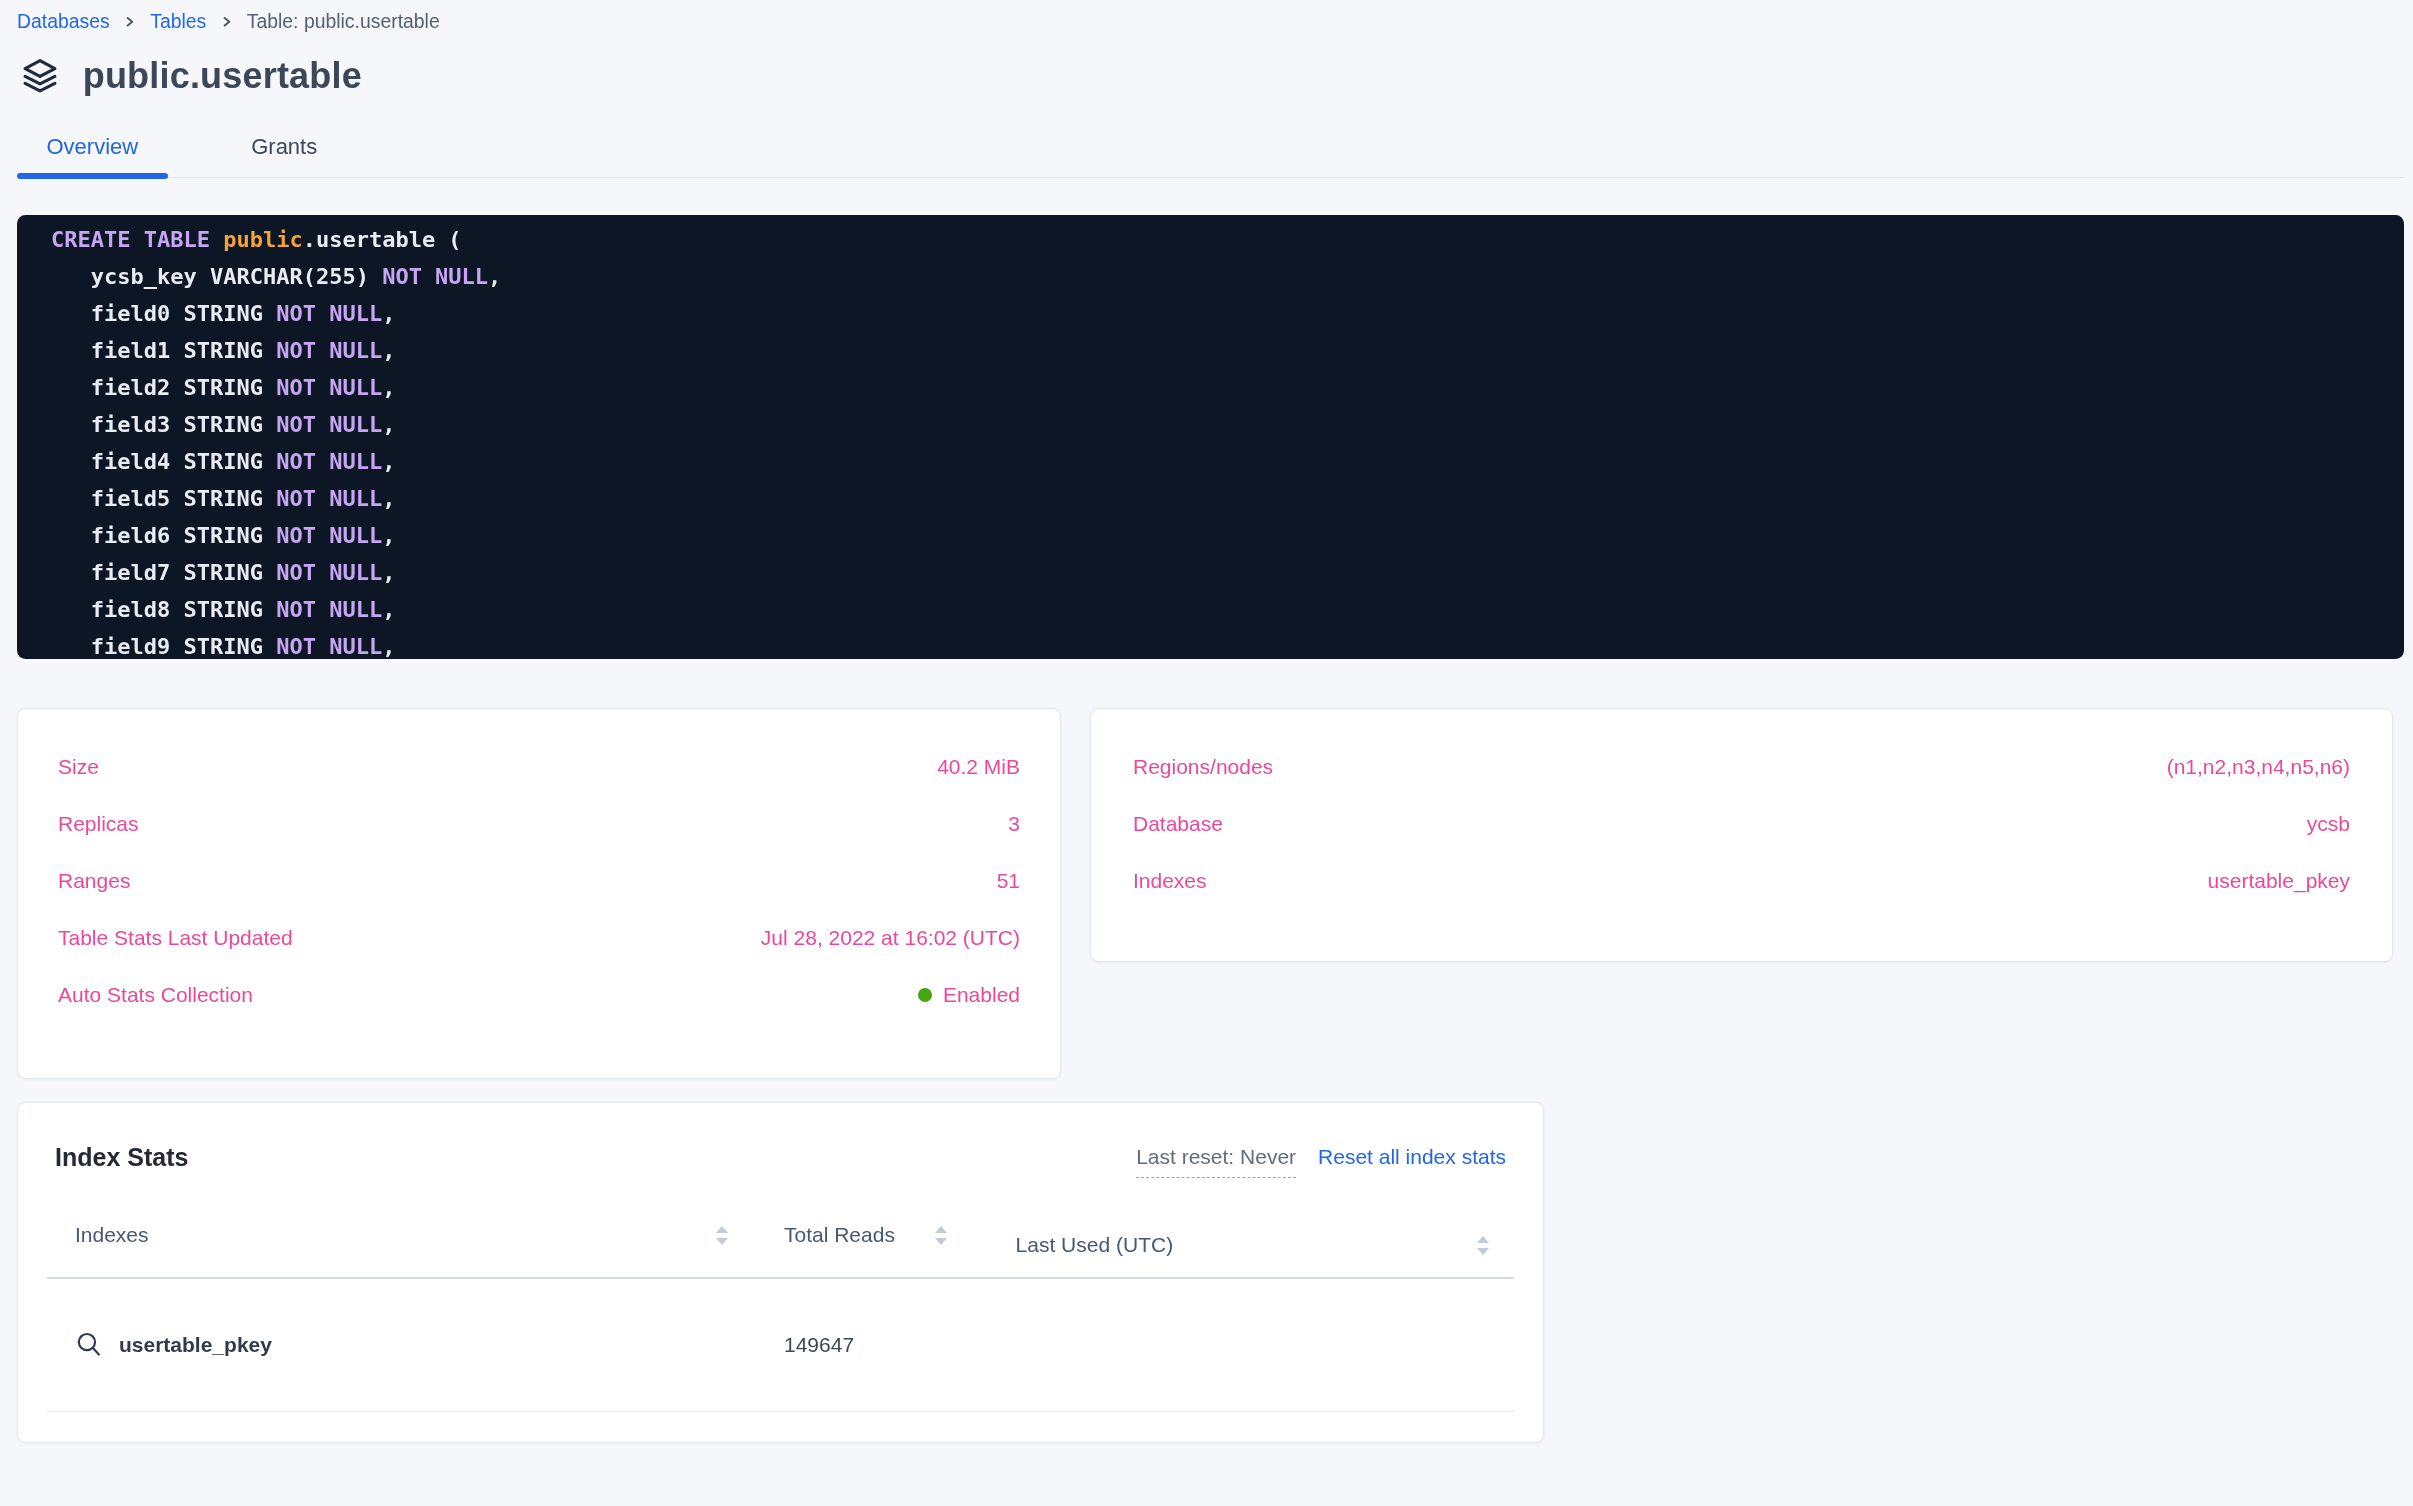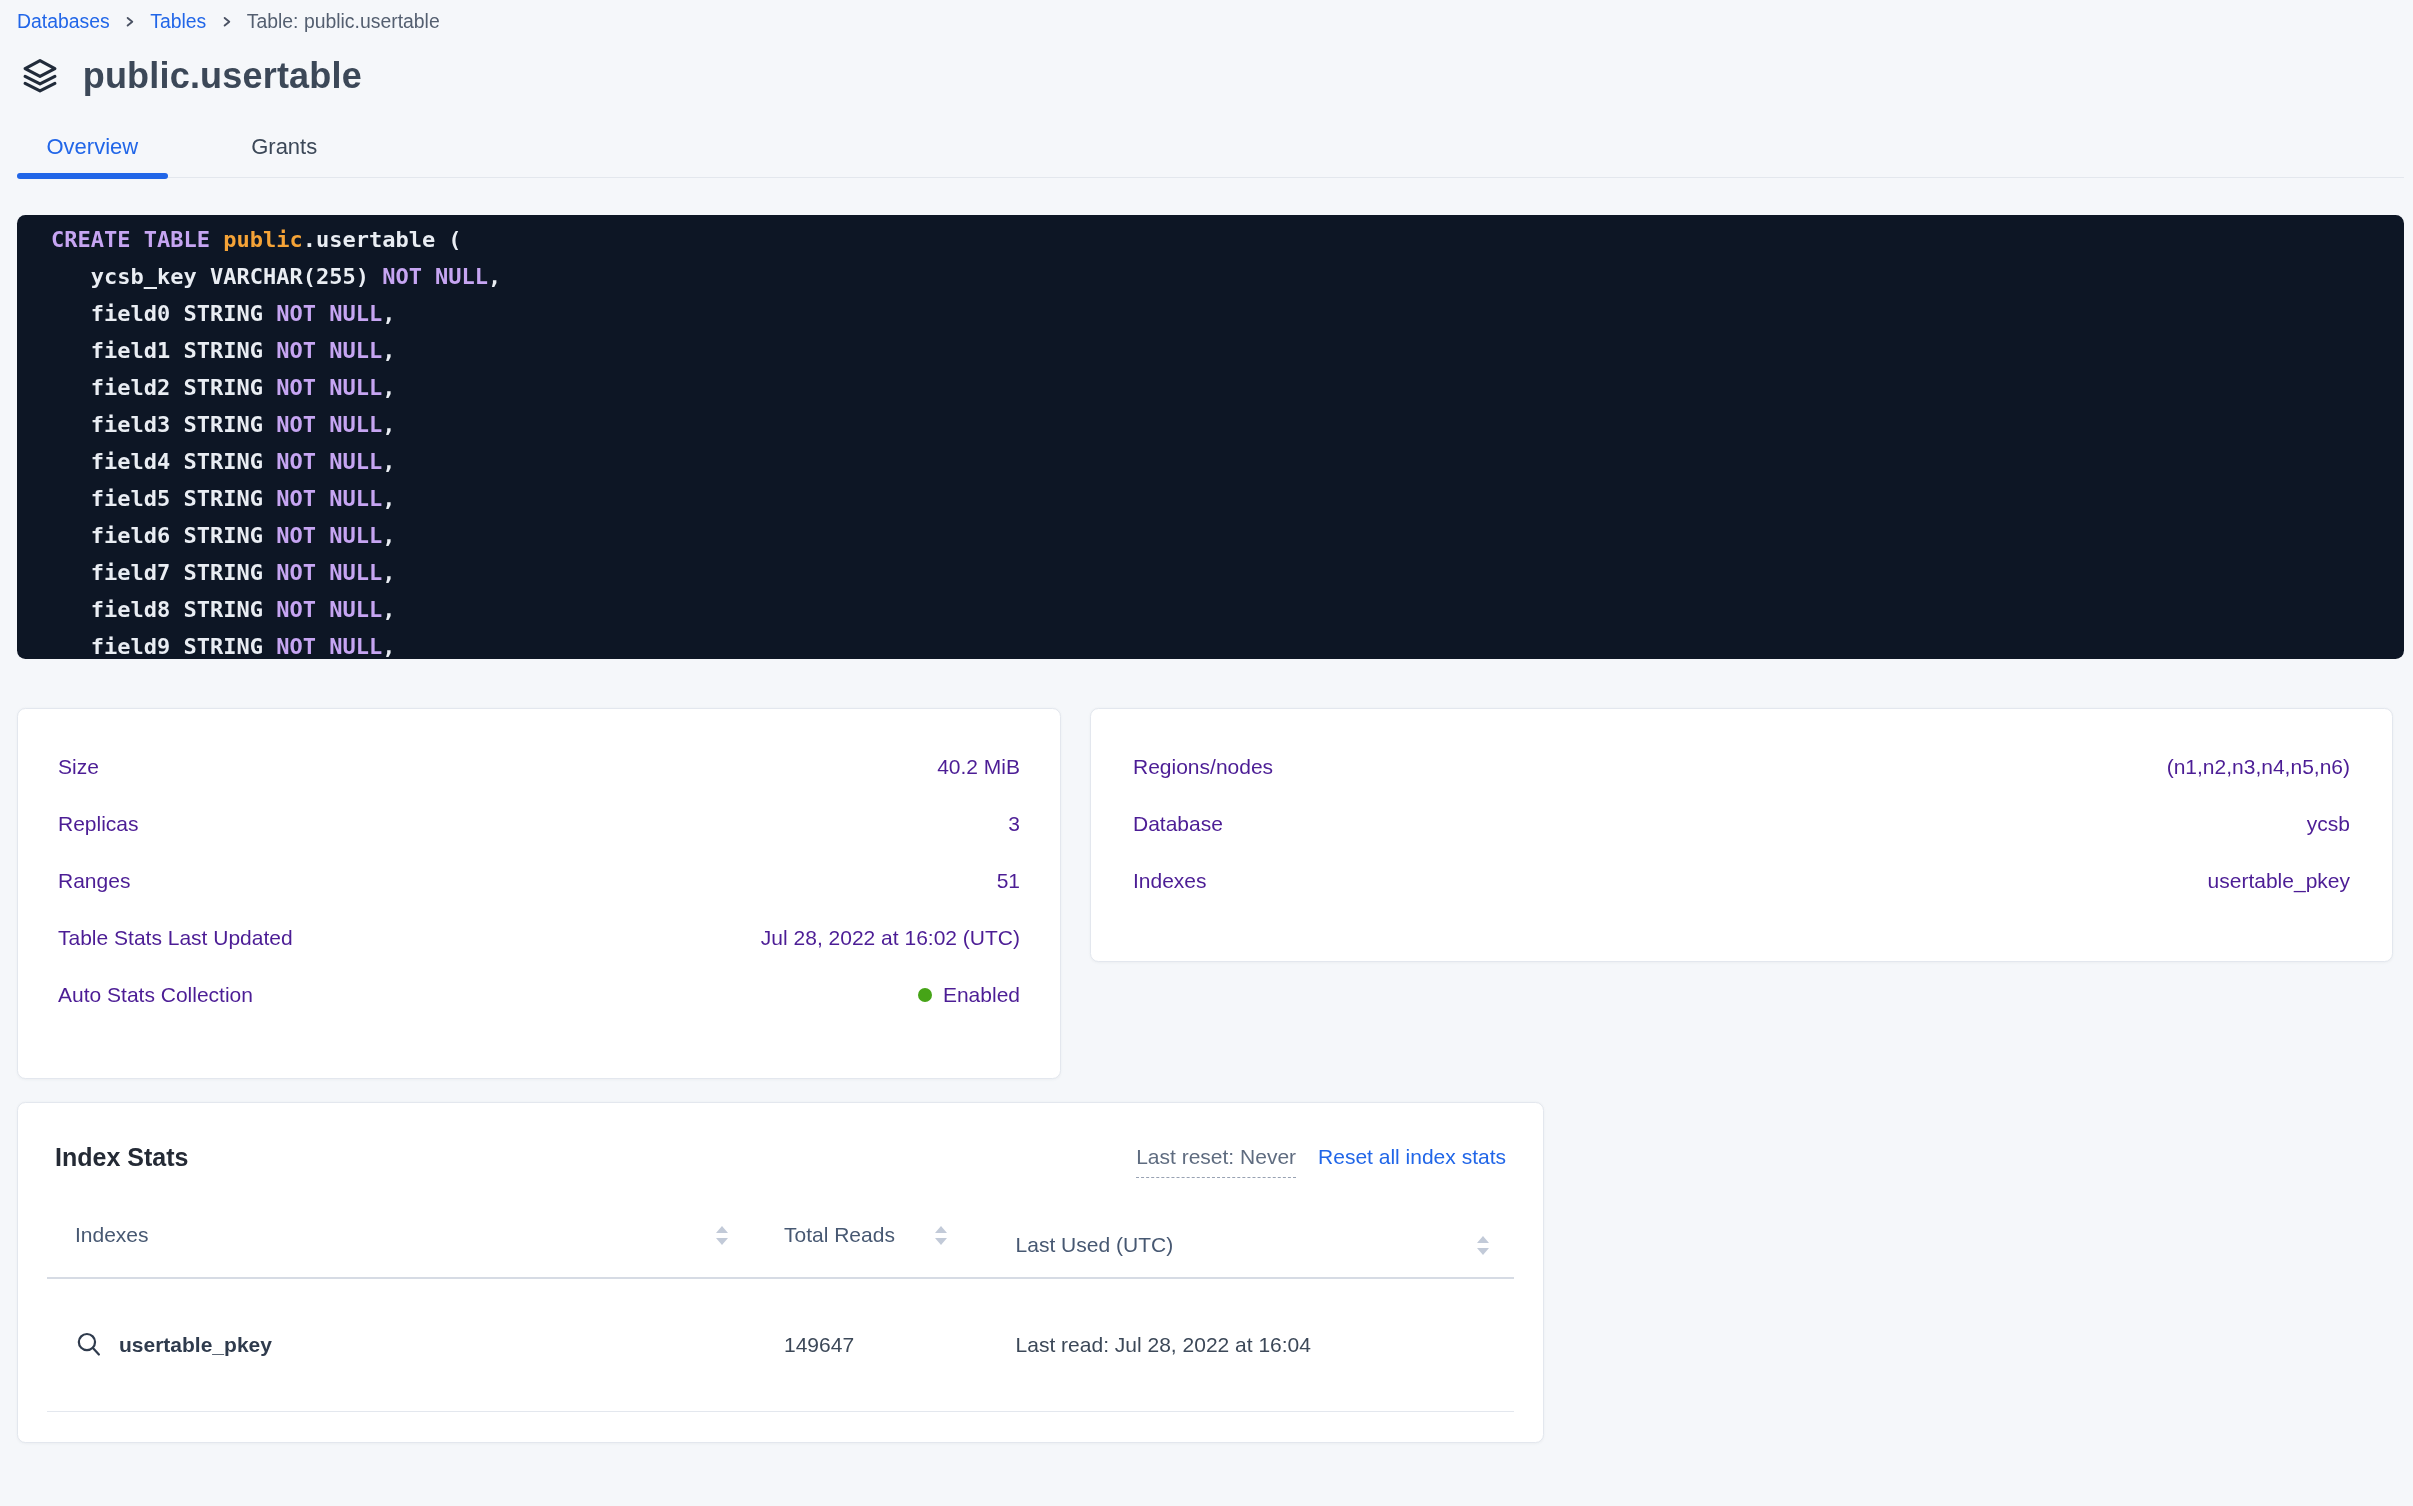--- a/index.html
+++ b/index.html
@@ -44,21 +44,21 @@
   .tok-pl { color:#e9edf3; }
 
   
   .cards-row { display:flex; gap:29px; margin-top:49px; }
   .card {
     background:#fff; border:0.8px solid #e3e7ee; border-radius:8.4px;
     box-shadow:0 0.8px 2.5px rgba(60,72,88,0.05);
   }
   .card.left { width:1044px; padding:30px 40px 54px; }
   .card.right { flex:1; padding:30px 42px 51px; align-self:flex-start; }
-  .stat-row { display:flex; justify-content:space-between; align-items:center; height:57px; font-size:21px; color:#4c1d95; }
+  .stat-row { display:flex; justify-content:space-between; align-items:center; height:57px; font-size:21px; color:#ec4899; }
   .stat-value { display:flex; align-items:center; }
   .status-dot { width:14.3px; height:14.3px; border-radius:50%; background:#46a417; margin-right:11px; display:inline-block; }
 
   
   .index-card {
     margin-top:23.6px; width:1527px; background:#fff; border:0.8px solid #e3e7ee;
     border-radius:8.4px; box-shadow:0 0.8px 2.5px rgba(60,72,88,0.05);
     padding:40px 37px 30px;
   }
   .is-header { display:flex; justify-content:space-between; align-items:flex-start; }
@@ -231,20 +231,19 @@
           <div class="td1">
             <span style="display:flex;">
               <svg width="29" height="29" viewBox="0 0 34 34">
                 <circle cx="14" cy="13" r="9.5" fill="none" stroke="#2f3b4d" stroke-width="2.6"></circle>
                 <line x1="21" y1="20" x2="28" y2="27.5" stroke="#2f3b4d" stroke-width="2.6" stroke-linecap="round"></line>
               </svg>
             </span>
             <span>usertable_pkey</span>
           </div>
           <div class="td2">149647</div>
-          <div class="td3">Last read: Jul 28, 2022 at 16:04</div>
         </div>
         <div class="row-line"></div>
       </div>
   </div>
 
 </div>
 
 
 </body></html>

